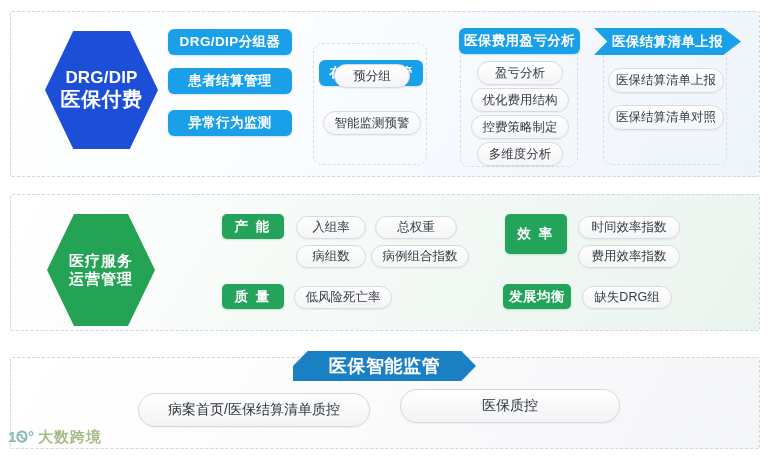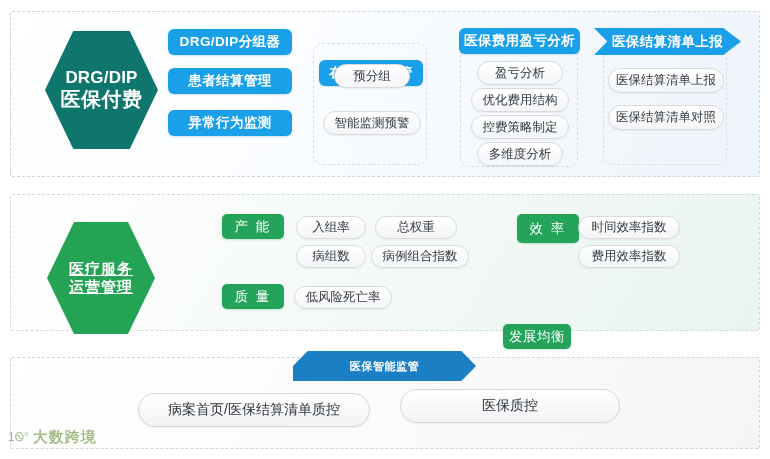--- a/index.html
+++ b/index.html
@@ -40,28 +40,27 @@
     position:absolute;
     display:flex;align-items:center;justify-content:center;
     flex-direction:column;
     color:#fff;text-align:center;
     -webkit-clip-path:polygon(25% 0%,75% 0%,100% 50%,75% 100%,25% 100%,0% 50%);
     clip-path:polygon(25% 0%,75% 0%,100% 50%,75% 100%,25% 100%,0% 50%);
     line-height:1.18;
   }
   #hex-payment{
     left:45px;top:31px;width:113px;height:118px;
-    background:#0f766e;
+    background:#1d4ed8;
   }
   #hex-payment .l1{font-size:17px;font-weight:bold;letter-spacing:.2px;}
   #hex-payment .l2{font-size:20px;font-weight:bold;letter-spacing:.5px;}
   #hex-ops{
-    left:47px;top:222px;width:108px;height:112px;
+    left:47px;top:214px;width:108px;height:112px;
     background:#24A354;
-    text-decoration:underline;
   }
   #hex-ops .l1,#hex-ops .l2{font-size:15px;font-weight:bold;letter-spacing:1px;}
 
   
   .bluehead{
     position:absolute;
     background:#19A0E8;
     color:#fff;
     font-size:13.5px;font-weight:bold;
     border-radius:6px;
@@ -104,36 +103,36 @@
     white-space:nowrap;
     box-shadow:0 1px 1.5px rgba(0,0,0,.05);
     text-align:center;
   }
 
   
   .greentag{
     position:absolute;
     background:#24A35A;
     color:#fff;
-    font-weight:normal;
+    font-weight:bold;
     font-size:13.5px;
     border-radius:5px;
     display:flex;align-items:center;justify-content:center;
     letter-spacing:2px;
     white-space:nowrap;
     box-shadow:0 1px 2px rgba(25,140,80,.22);
   }
-  .greentag.tight{letter-spacing:.5px;margin-top:40px;}
+  .greentag.tight{letter-spacing:.5px;}
 
   
   #super-banner{
     position:absolute;
     left:293px;top:351px;width:183px;height:30px;
     background:#1B7FC4;
-    color:#fff;font-weight:bold;font-size:11px;
+    color:#fff;font-weight:bold;font-size:18px;
     display:flex;align-items:center;justify-content:center;
     letter-spacing:.6px;white-space:nowrap;
     -webkit-clip-path:polygon(8% 0%,92% 0%,100% 50%,92% 100%,8% 100%,0% 50%);
     clip-path:polygon(8% 0%,92% 0%,100% 50%,92% 100%,0% 100%,0% 50%);
     z-index:5;
   }
 
   
   .bigchip{
     position:absolute;
@@ -148,21 +147,21 @@
   }
 
   
   #watermark{
     position:absolute;left:8px;top:429px;
     display:flex;align-items:center;gap:4px;
     opacity:.5;
     pointer-events:none;
   }
   #watermark .wm-mark{
-    font-size:12px;color:#4d7c0f;font-weight:normal;line-height:1;
+    font-size:15px;color:#0f766e;font-weight:bold;line-height:1;
   }
   #watermark .wm-text{
     font-size:15px;color:#4d7c0f;font-weight:bold;letter-spacing:1px;line-height:1;
   }
 </style>
 </head>
 <body>
 
 <div class="canvas">
 
@@ -203,25 +202,26 @@
 
   <div class="greentag" style="left:222px;top:214px;width:62px;height:25px;">产 能</div>
   <div class="chip" style="left:296px;top:216px;width:68px;height:21px;">入组率</div>
   <div class="chip" style="left:296px;top:245px;width:68px;height:21px;">病组数</div>
   <div class="chip" style="left:375px;top:216px;width:80px;height:21px;">总权重</div>
   <div class="chip" style="left:371px;top:245px;width:96px;height:21px;">病例组合指数</div>
 
   <div class="greentag" style="left:222px;top:284px;width:62px;height:25px;">质 量</div>
   <div class="chip" style="left:294px;top:286px;width:96px;height:21px;">低风险死亡率</div>
 
-  <div class="greentag" style="left:517px;top:214px;width:62px;height:29px;">效 率</div>
+  <div class="greentag" style="left:505px;top:214px;width:62px;height:40px;">效 率</div>
   <div class="chip" style="left:578px;top:216px;width:100px;height:21px;">时间效率指数</div>
   <div class="chip" style="left:578px;top:245px;width:100px;height:21px;">费用效率指数</div>
 
   <div class="greentag tight" style="left:503px;top:284px;width:68px;height:25px;">发展均衡</div>
+  <div class="chip" style="left:582px;top:286px;width:88px;height:21px;">缺失DRG组</div>
 
   <div class="section" id="sec-super"></div>
 
   <div id="super-banner">医保智能监管</div>
 
   <div class="bigchip" style="left:138px;top:393px;width:230px;height:32px;">病案首页/医保结算清单质控</div>
   <div class="bigchip" style="left:400px;top:389px;width:218px;height:32px;">医保质控</div>
 
   <div id="watermark">
     <span class="wm-mark">1Ꮻ°</span>

